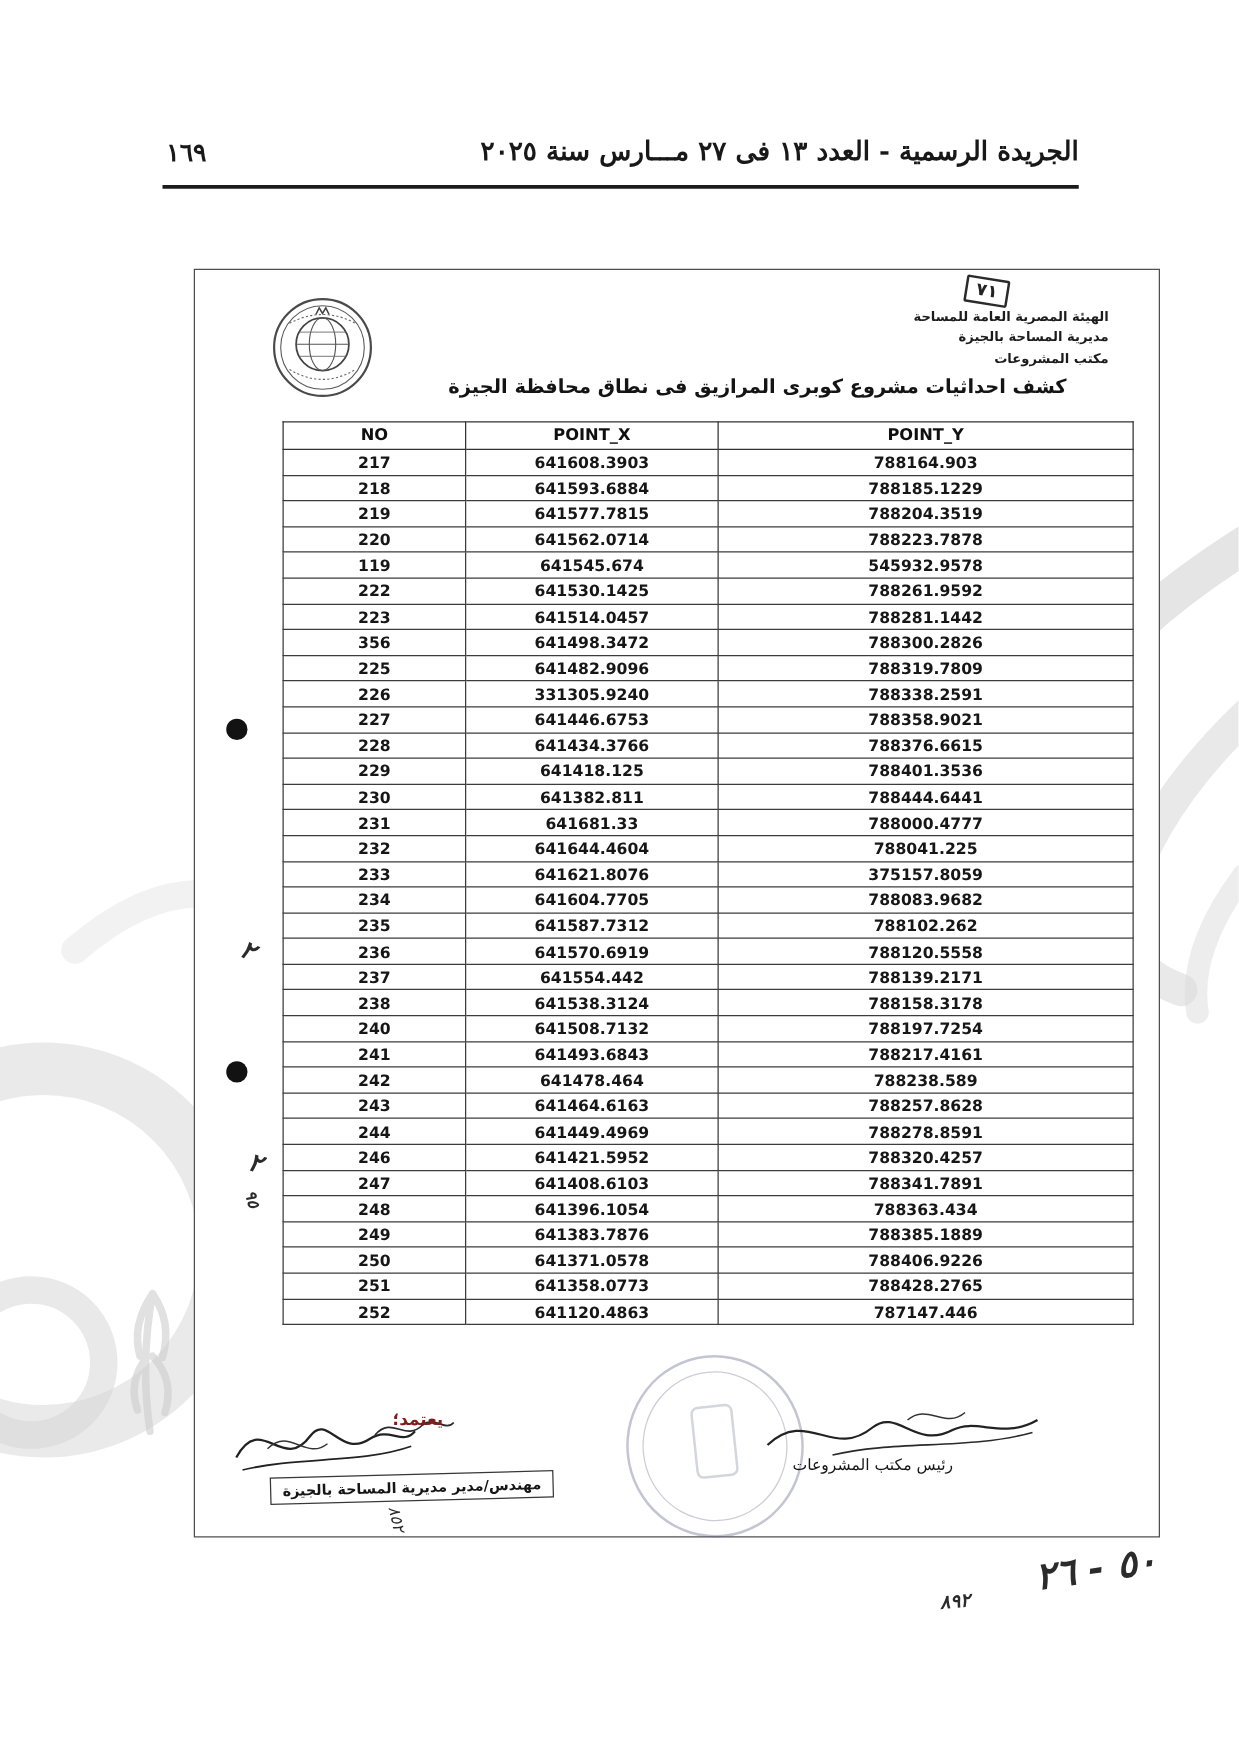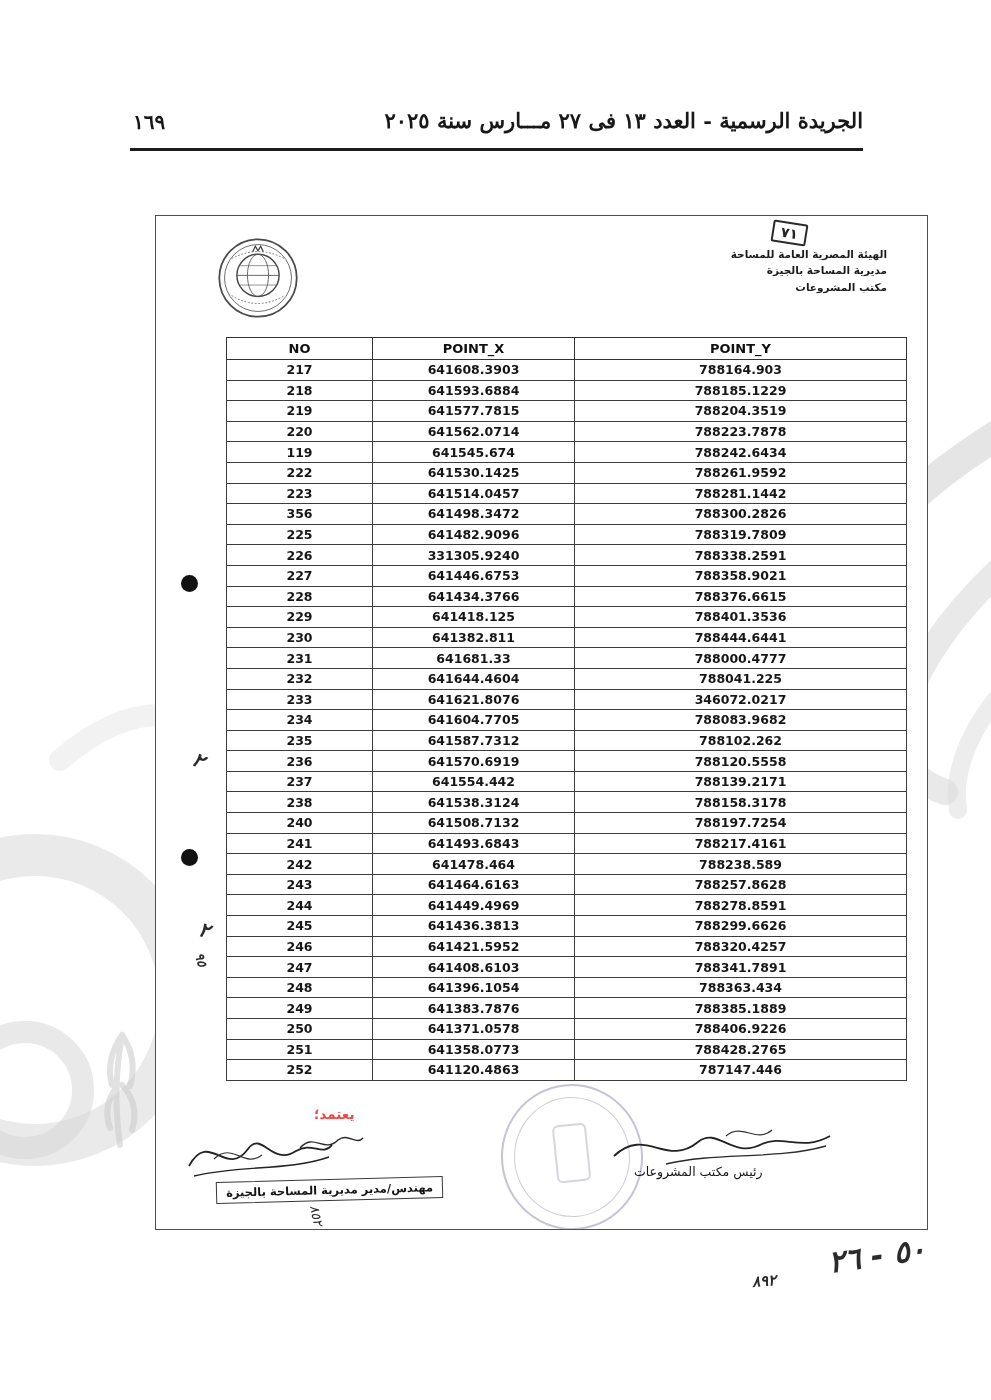--- a/index.html
+++ b/index.html
@@ -87,22 +87,22 @@
   }
   .stamp .stamp-inner {
     position: absolute; left: 11px; top: 11px; right: 11px; bottom: 11px;
     border: 1.5px solid rgba(85,90,125,0.3); border-radius: 50%;
   }
   .stamp .stamp-core {
     position: absolute; left: 52px; top: 38px; width: 34px; height: 58px;
     border: 2px solid rgba(85,90,125,0.25); border-radius: 6px;
   }
   .approve-word {
-    position: absolute; left: 158px; top: 890px;
-    direction: rtl; font-size: 13.5px; font-weight: bold; color: #ef4444;
+    position: absolute; left: 158px; top: 912px;
+    direction: rtl; font-size: 13.5px; font-weight: bold; color: #7f1d1d;
   }
   .approve-box {
     position: absolute; left: 60px; top: 963px;
     border: 1.5px solid #383838; padding: 3px 9px;
     direction: rtl; font-size: 11.5px; font-weight: bold; color: #161616;
     transform: rotate(-1.5deg); background: rgba(255,255,255,0.6);
   }
   .right-sign-title {
     position: absolute; left: 478px; top: 948px;
     direction: rtl; font-size: 12.5px; font-weight: normal; color: #161616;
@@ -178,20 +178,21 @@
       <circle cx="50" cy="47" r="24" fill="none" stroke="#444" stroke-width="1.6"></circle>
       <ellipse cx="50" cy="47" rx="12" ry="24" fill="none" stroke="#555" stroke-width="1"></ellipse>
       <line x1="26" y1="47" x2="74" y2="47" stroke="#555" stroke-width="1"></line>
       <line x1="29" y1="36" x2="71" y2="36" stroke="#666" stroke-width="0.8"></line>
       <line x1="29" y1="58" x2="71" y2="58" stroke="#666" stroke-width="0.8"></line>
       <path d="M 44 20 L 47 14 L 50 19 L 53 14 L 56 20" fill="none" stroke="#444" stroke-width="1.4"></path>
       <path d="M 20 70 Q 50 88 80 70" fill="none" stroke="#666" stroke-width="1" stroke-dasharray="2 2"></path>
       <path d="M 20 28 Q 50 12 80 28" fill="none" stroke="#666" stroke-width="1" stroke-dasharray="2 2"></path>
     </svg>
 
+    <div class="doc-title">كشف احداثيات مشروع كوبرى المرازيق فى نطاق محافظة الجيزة</div>
 
     <table class="coords-table">
       <colgroup>
           <col class="c-no">
           <col class="c-x">
           <col class="c-y">
         </colgroup>
       <thead>
         <tr>
             <th>NO</th>
@@ -216,21 +217,21 @@
             <td>788204.3519</td>
           </tr>
           <tr>
             <td>220</td>
             <td>641562.0714</td>
             <td>788223.7878</td>
           </tr>
           <tr>
             <td>119</td>
             <td>641545.674</td>
-            <td>788242.6434</td>
+            <td>545932.9578</td>
           </tr>
           <tr>
             <td>222</td>
             <td>641530.1425</td>
             <td>788261.9592</td>
           </tr>
           <tr>
             <td>223</td>
             <td>641514.0457</td>
             <td>788281.1442</td>
@@ -276,21 +277,21 @@
             <td>788000.4777</td>
           </tr>
           <tr>
             <td>232</td>
             <td>641644.4604</td>
             <td>788041.225</td>
           </tr>
           <tr>
             <td>233</td>
             <td>641621.8076</td>
-            <td>346072.0217</td>
+            <td>375157.8059</td>
           </tr>
           <tr>
             <td>234</td>
             <td>641604.7705</td>
             <td>788083.9682</td>
           </tr>
           <tr>
             <td>235</td>
             <td>641587.7312</td>
             <td>788102.262</td>
@@ -327,25 +328,20 @@
           </tr>
           <tr>
             <td>243</td>
             <td>641464.6163</td>
             <td>788257.8628</td>
           </tr>
           <tr>
             <td>244</td>
             <td>641449.4969</td>
             <td>788278.8591</td>
-          </tr>
-          <tr>
-            <td>245</td>
-            <td>641436.3813</td>
-            <td>788299.6626</td>
           </tr>
           <tr>
             <td>246</td>
             <td>641421.5952</td>
             <td>788320.4257</td>
           </tr>
           <tr>
             <td>247</td>
             <td>641408.6103</td>
             <td>788341.7891</td>

